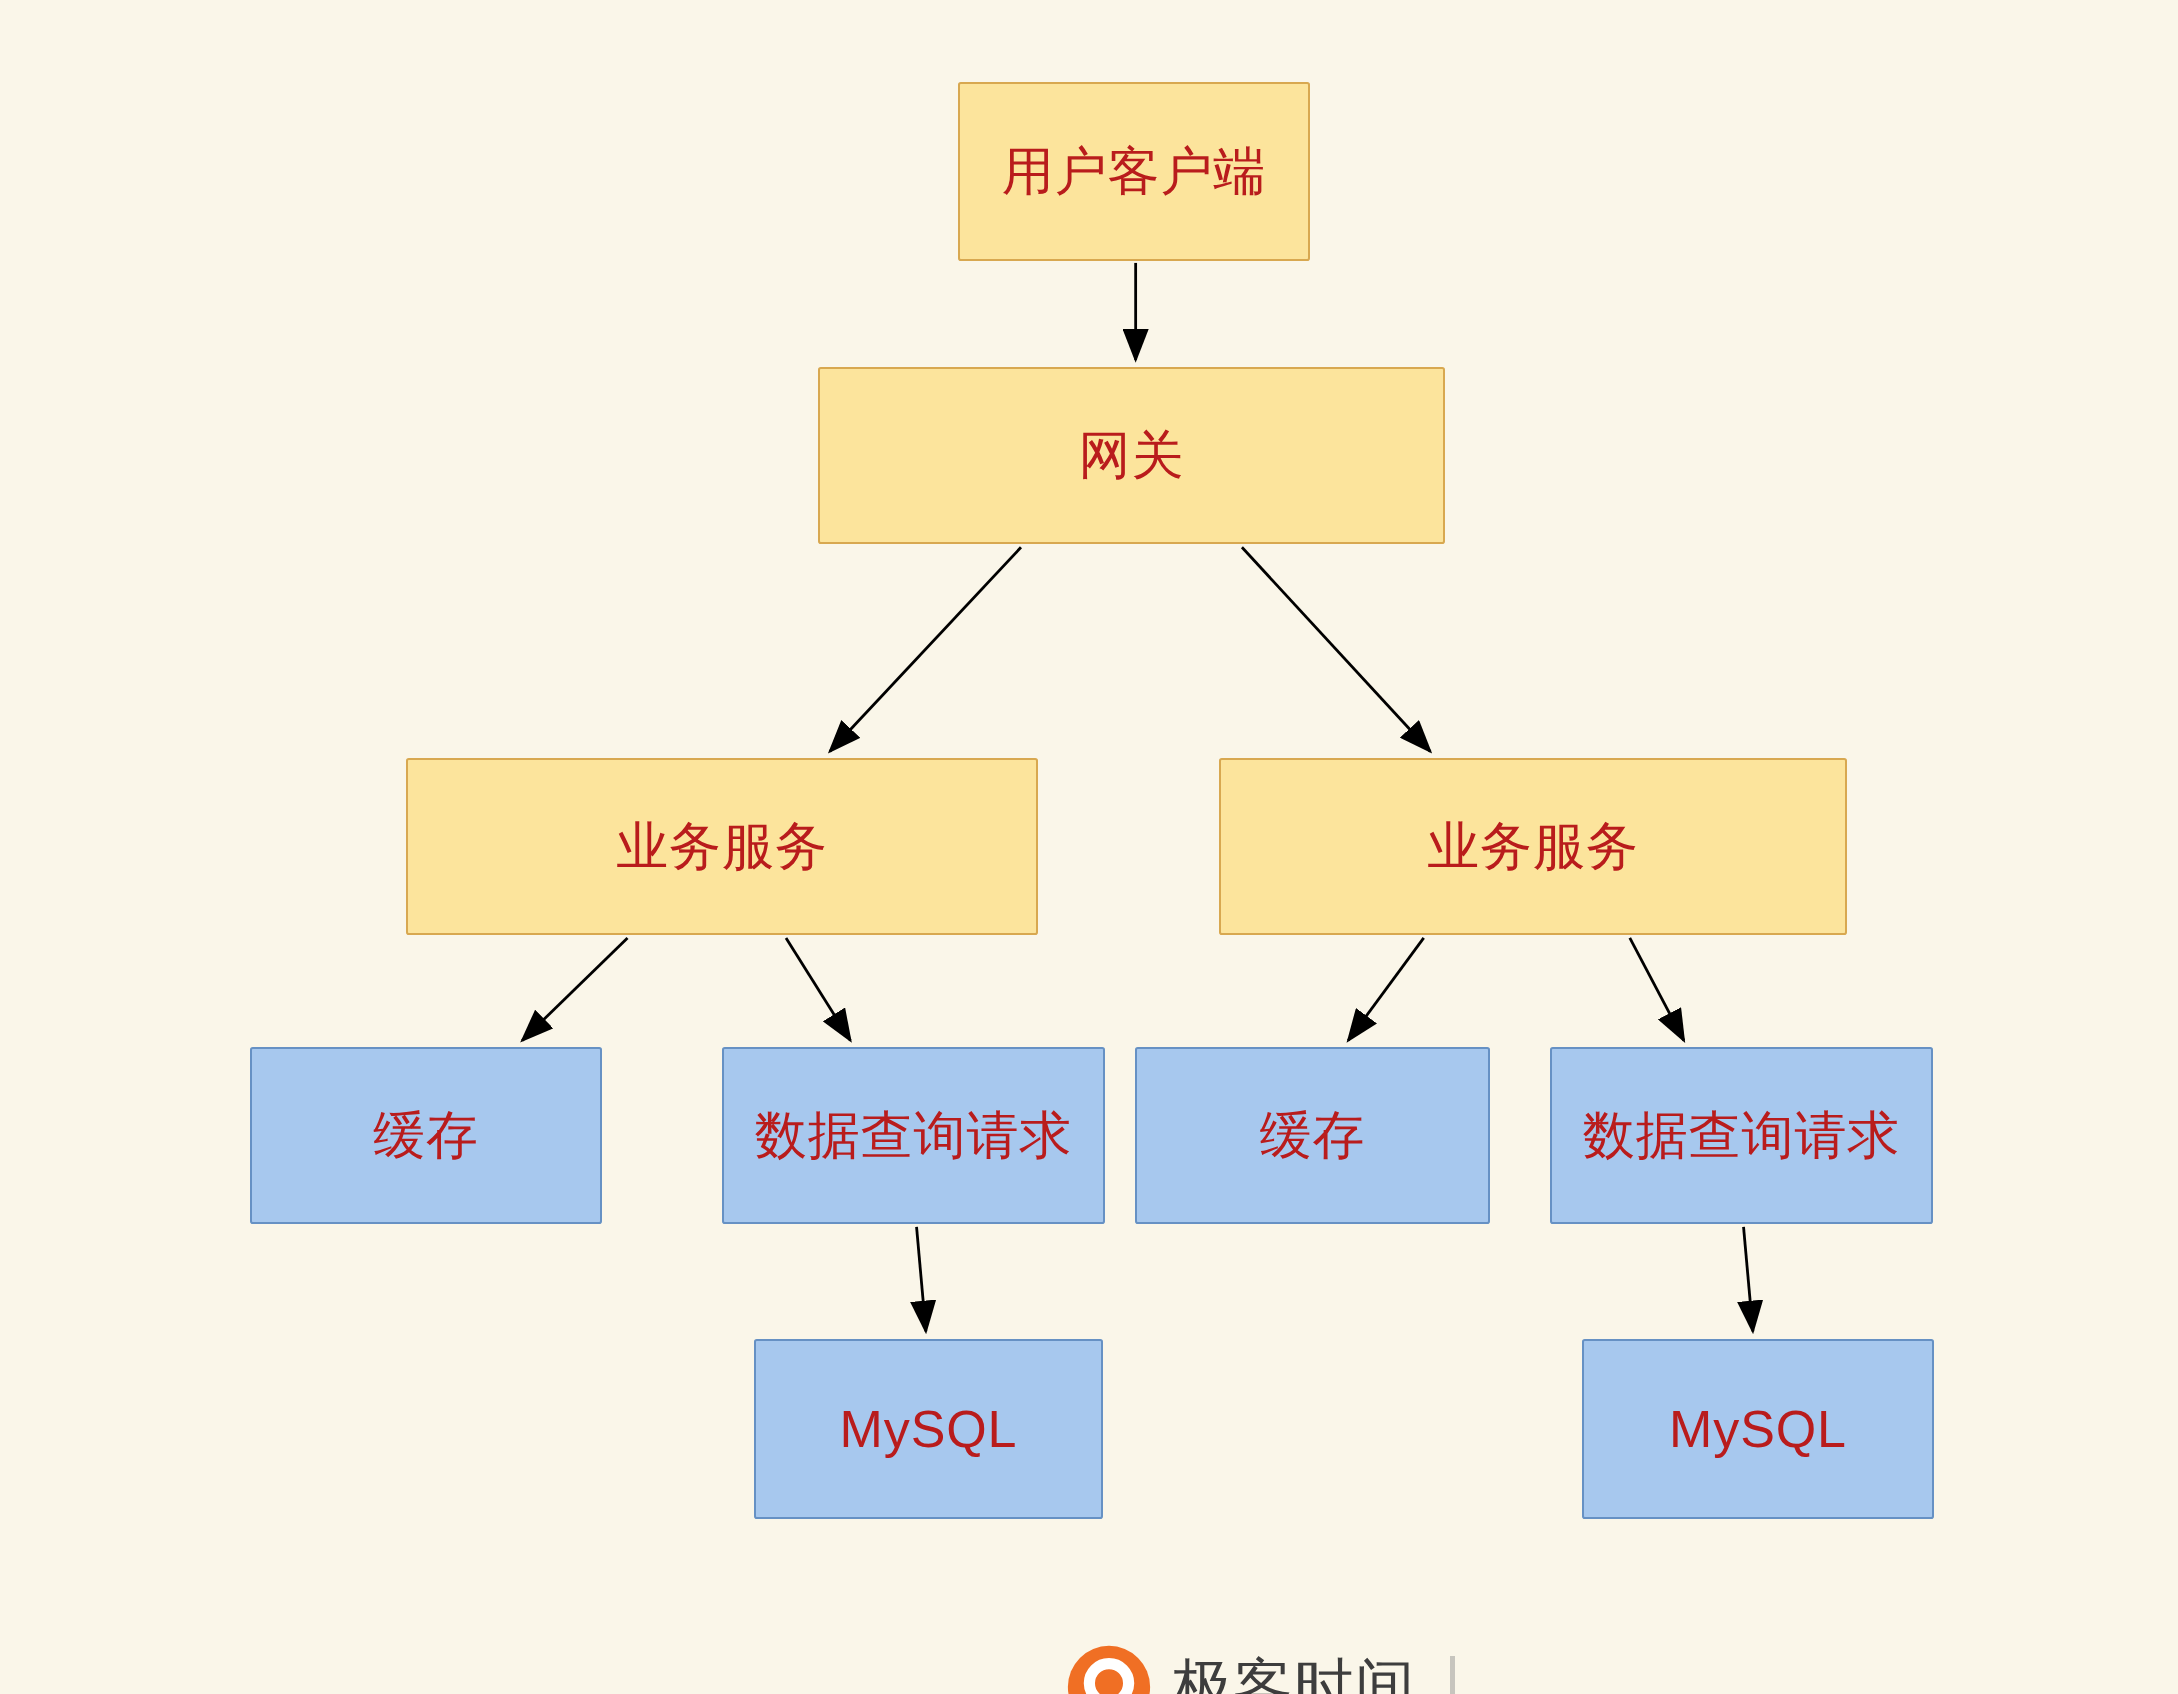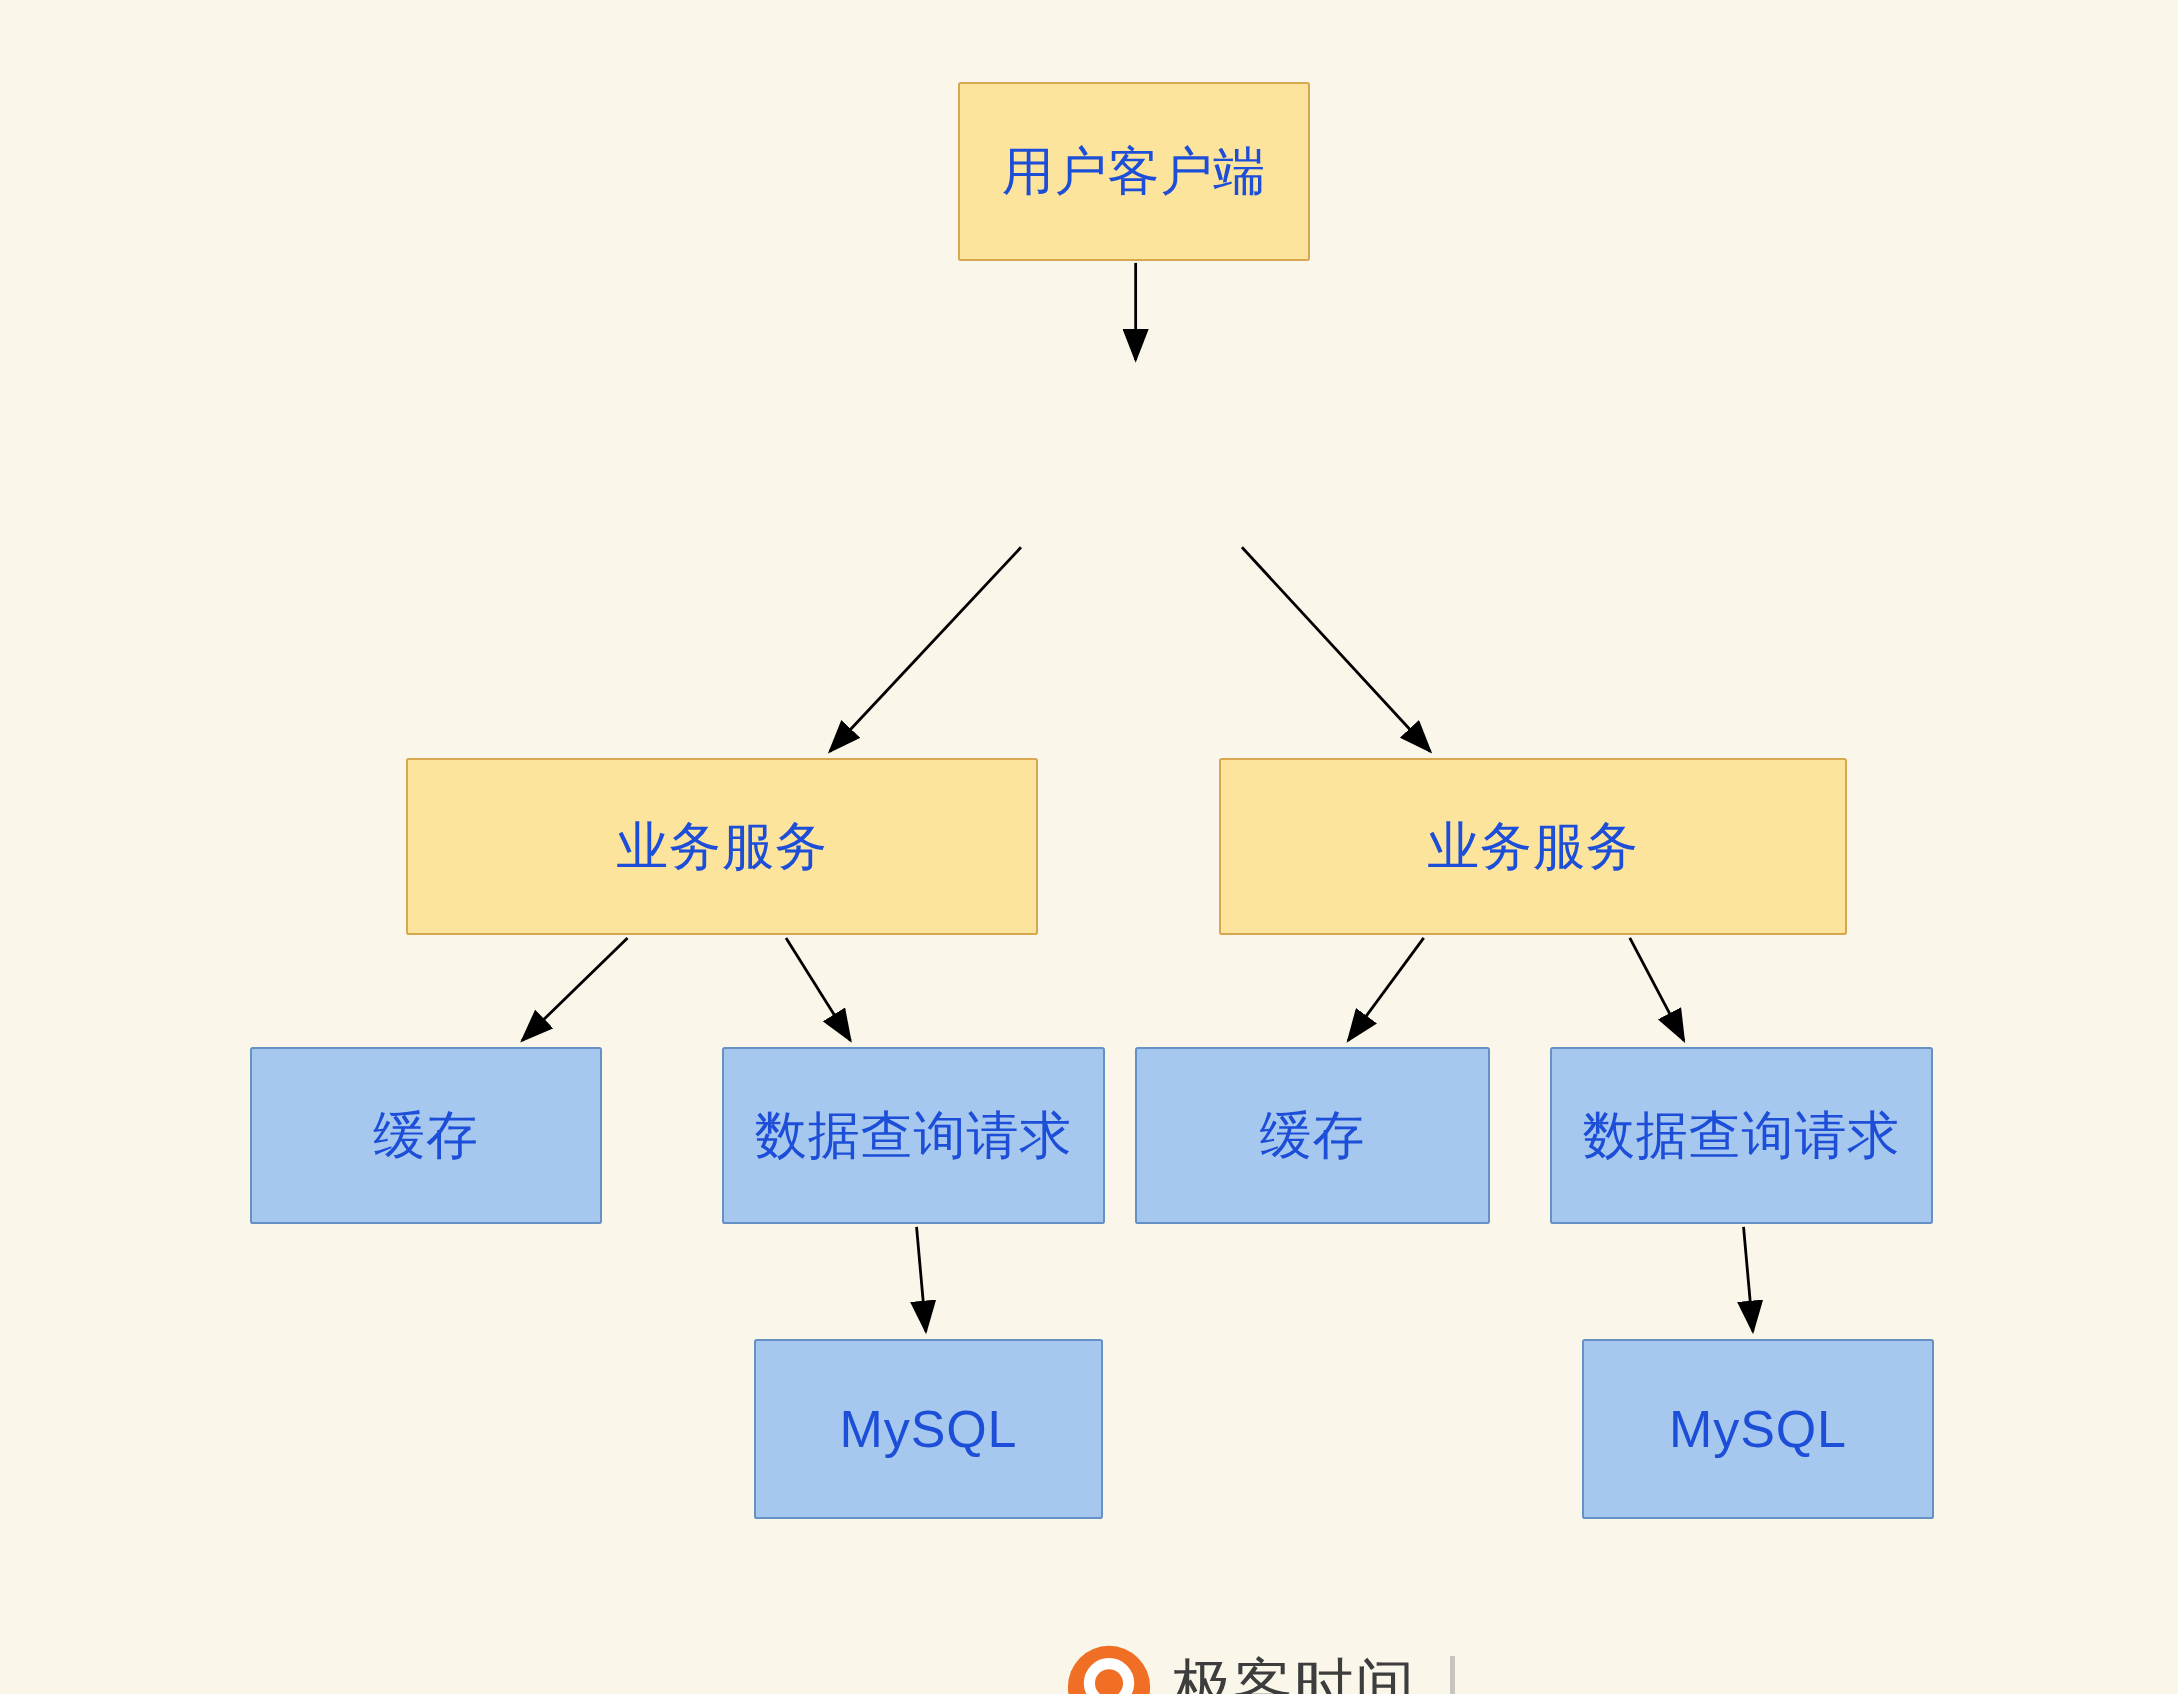--- a/index.html
+++ b/index.html
@@ -5,21 +5,21 @@
   * { margin:0; padding:0; box-sizing:border-box; }
   html,body { width:2179px; height:1695px; }
   body { font-family:"Liberation Sans","DejaVu Sans",sans-serif; }
   .canvas {
     position:relative; width:2179px; height:1695px;
     background:#FAF6E9; overflow:hidden;
   }
   .arrows { position:absolute; left:0; top:0; width:2179px; height:1695px; }
   .node {
     position:absolute; display:flex; align-items:center; justify-content:center;
-    font-size:52px; color:#1d4ed8; border-radius:2.8px; letter-spacing:0.9px;
+    font-size:52px; color:#b91c1c; border-radius:2.8px; letter-spacing:0.9px;
     white-space:nowrap;
   }
   .node.yellow { background:#FCE49C; border:2.8px solid #D8A850; }
   .node.blue   { background:#A7C8EE; border:2.8px solid #6691C4; }
 
   .footer {
     position:absolute; left:1066px; top:1640px; height:93px;
     display:flex; align-items:center;
   }
   .logo { width:86px; height:86px; flex:0 0 auto; }
@@ -46,20 +46,23 @@
     <line x1="1527" y1="1006" x2="1446" y2="1116" stroke="#000" stroke-width="3" marker-end="url(#ah)"></line>
     <line x1="1748" y1="1006" x2="1806" y2="1116" stroke="#000" stroke-width="3" marker-end="url(#ah)"></line>
     <line x1="983" y1="1316" x2="993" y2="1428" stroke="#000" stroke-width="3" marker-end="url(#ah)"></line>
     <line x1="1870" y1="1316" x2="1880" y2="1428" stroke="#000" stroke-width="3" marker-end="url(#ah)"></line>
   </svg>
 
   <div class="node yellow" style="left:958px; top:82px;  width:352px; height:179px;">
     <span>用户客户端</span>
   </div>
 
+  <div class="node yellow" style="left:818px;  top:367px; width:627px; height:177px;">
+    <span>网关</span>
+  </div>
 
   <div class="node yellow" style="left:406px;  top:758px; width:632px; height:177px;">
     <span>业务服务</span>
   </div>
 
   <div class="node yellow" style="left:1219px; top:758px; width:628px; height:177px;">
     <span>业务服务</span>
   </div>
 
   <div class="node blue" style="left:250px;  top:1047px; width:352px; height:177px;">

